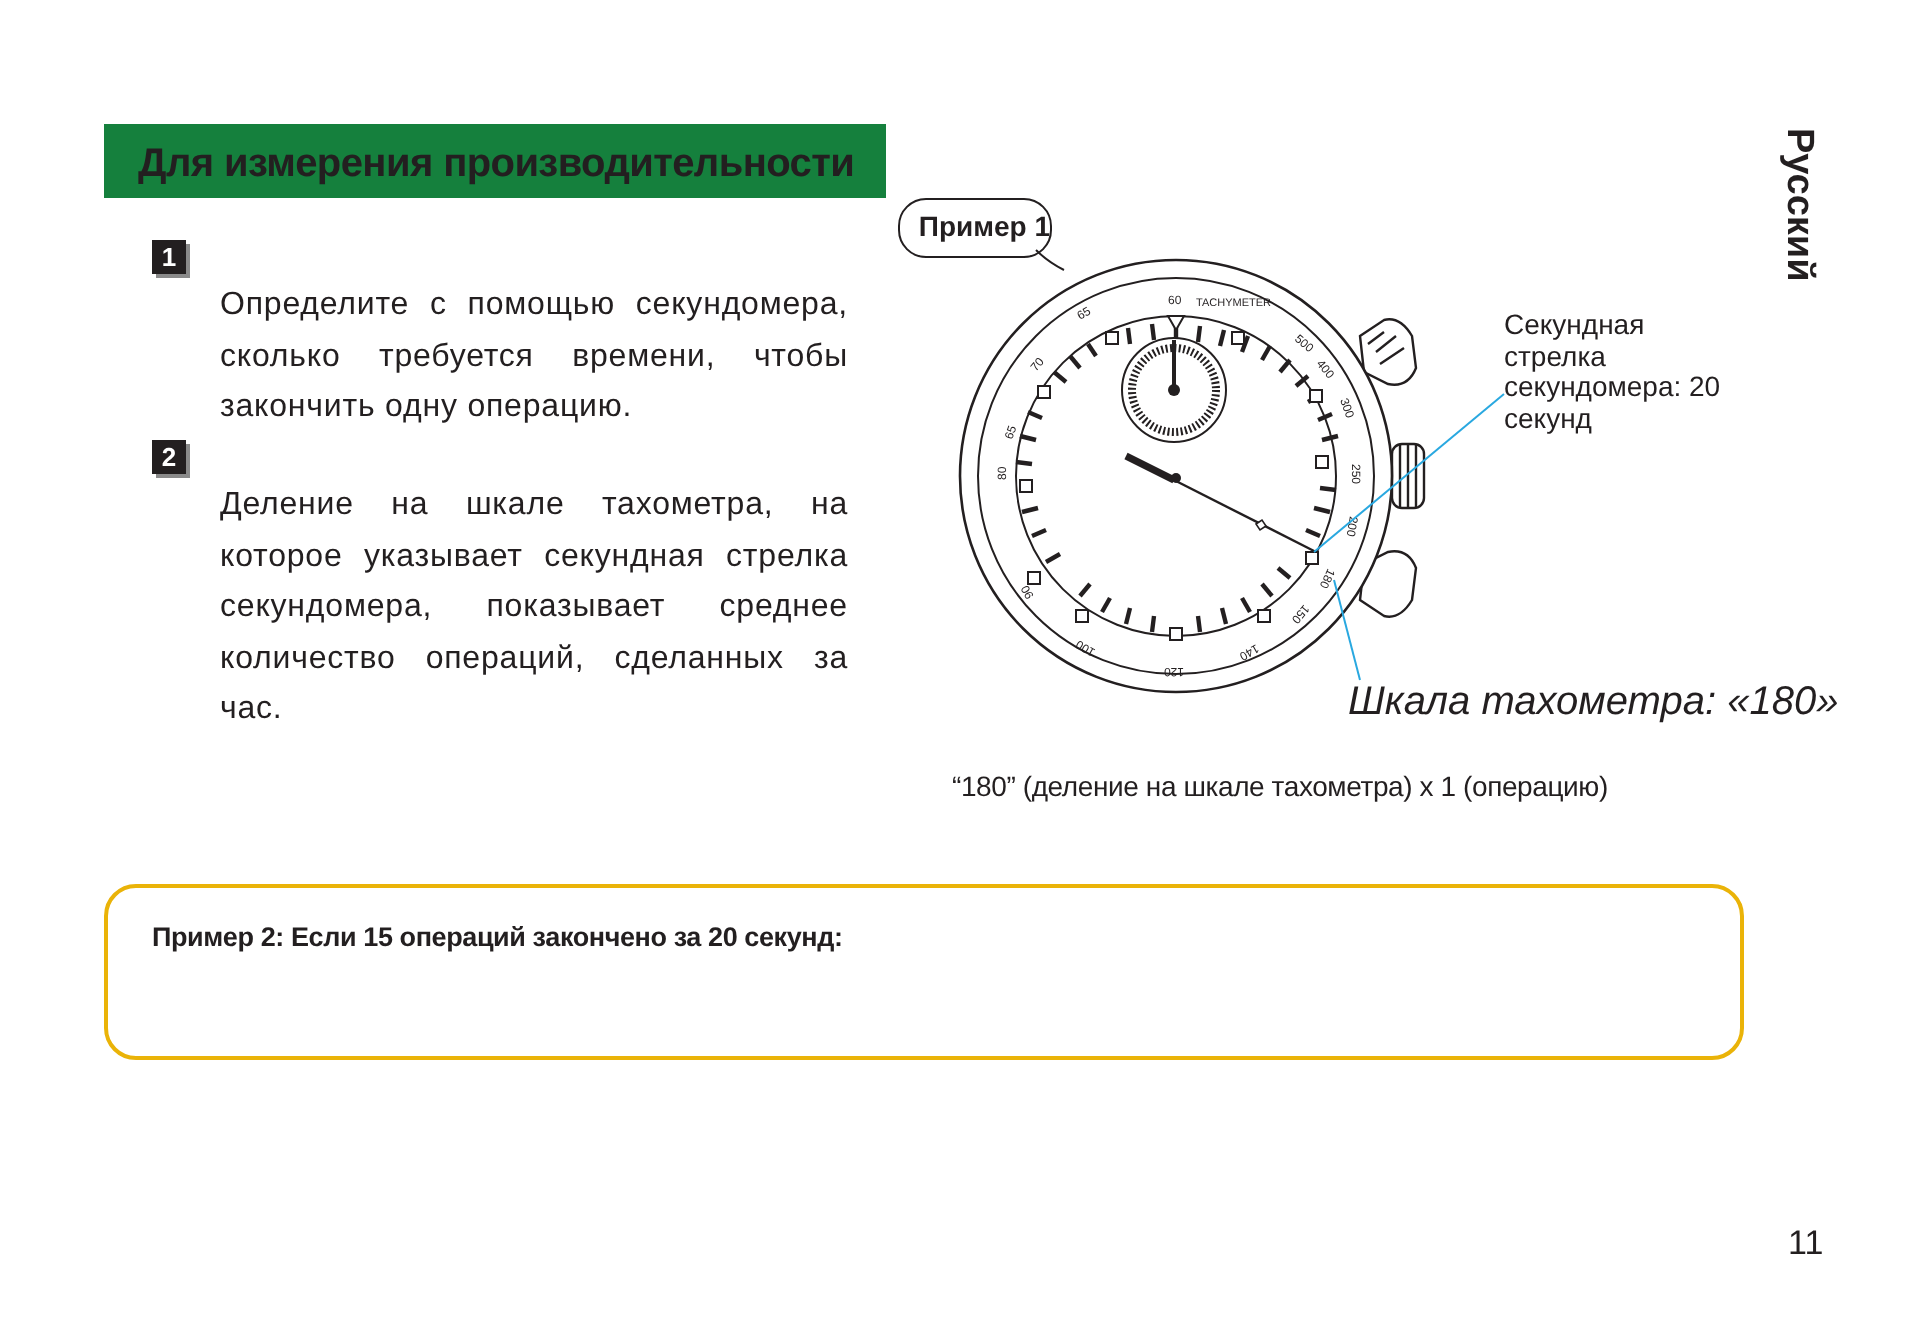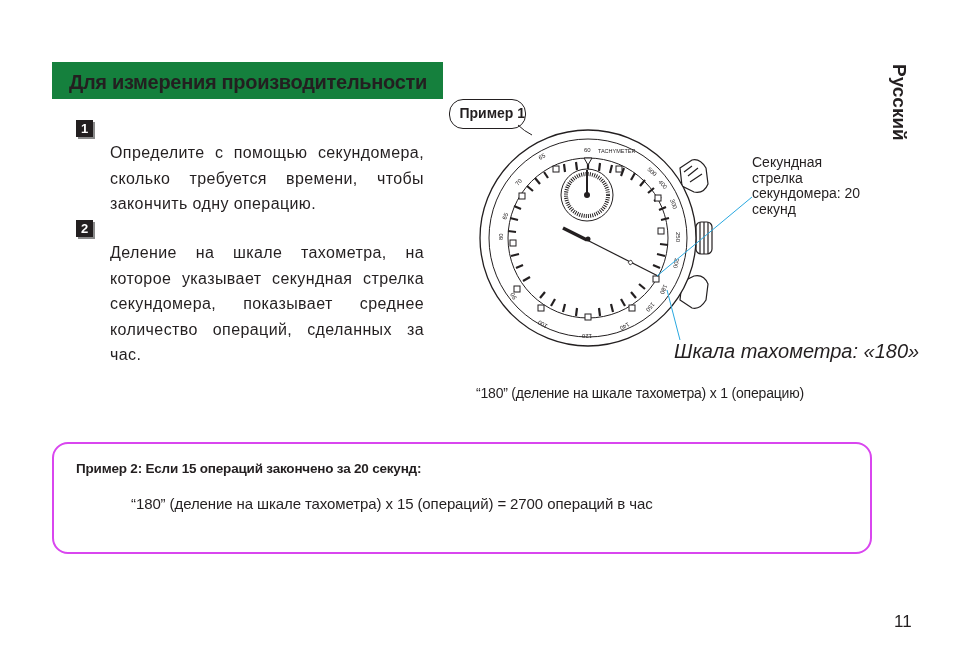--- a/index.html
+++ b/index.html
@@ -46,22 +46,22 @@
     position: absolute; left: 674px; top: 343px;
     font-style: italic; font-size: 20px; line-height: 16px;
   }
   .formula {
     position: absolute; left: 476px; top: 383px; font-weight: normal; font-size: 14px; line-height: 21px;
     letter-spacing: -0.2px;
   }
   .formula .l2 { padding-left: 33px; display: block; }
 
   .example2-box {
-    position: absolute; left: 52px; top: 442px; width: 820px; height: 112px;
-    border: 2px solid #d946ef; border-radius: 16px; box-sizing: border-box;
+    position: absolute; left: 52px; top: 442px; width: 820px; height: 88px;
+    border: 2px solid #eab308; border-radius: 16px; box-sizing: border-box;
   }
   .example2-title {
     position: absolute; left: 22px; top: 17px; font-weight: bold; font-size: 13.5px; letter-spacing: -0.2px;
   }
   .example2-formula {
     position: absolute; left: 77px; top: 51px; font-size: 15px; letter-spacing: -0.1px;
   }
   .side-label {
     position: absolute; left: 879px; top: 64px; width: 40px; height: 90px;
     writing-mode: vertical-rl; font-weight: bold; font-size: 19px; line-height: 40px;
@@ -191,17 +191,16 @@
 
 <div class="annot-hand">Секундная стрелка секундомера: 20 секунд</div>
 <div class="annot-scale">Шкала тахометра: «180»</div>
 
 <div class="formula">
   <span>“180” (деление на шкале тахометра) x 1 (операцию)</span>
 </div>
 
 <div class="example2-box">
   <div class="example2-title">Пример 2: Если 15 операций закончено за 20 секунд:</div>
-  <div class="example2-formula">“180” (деление на шкале тахометра) x 15 (операций) = 2700 операций в час</div>
 </div>
 
 <div class="side-label">Русский</div>
 <div class="page-number">11</div>
 
 </body></html>

